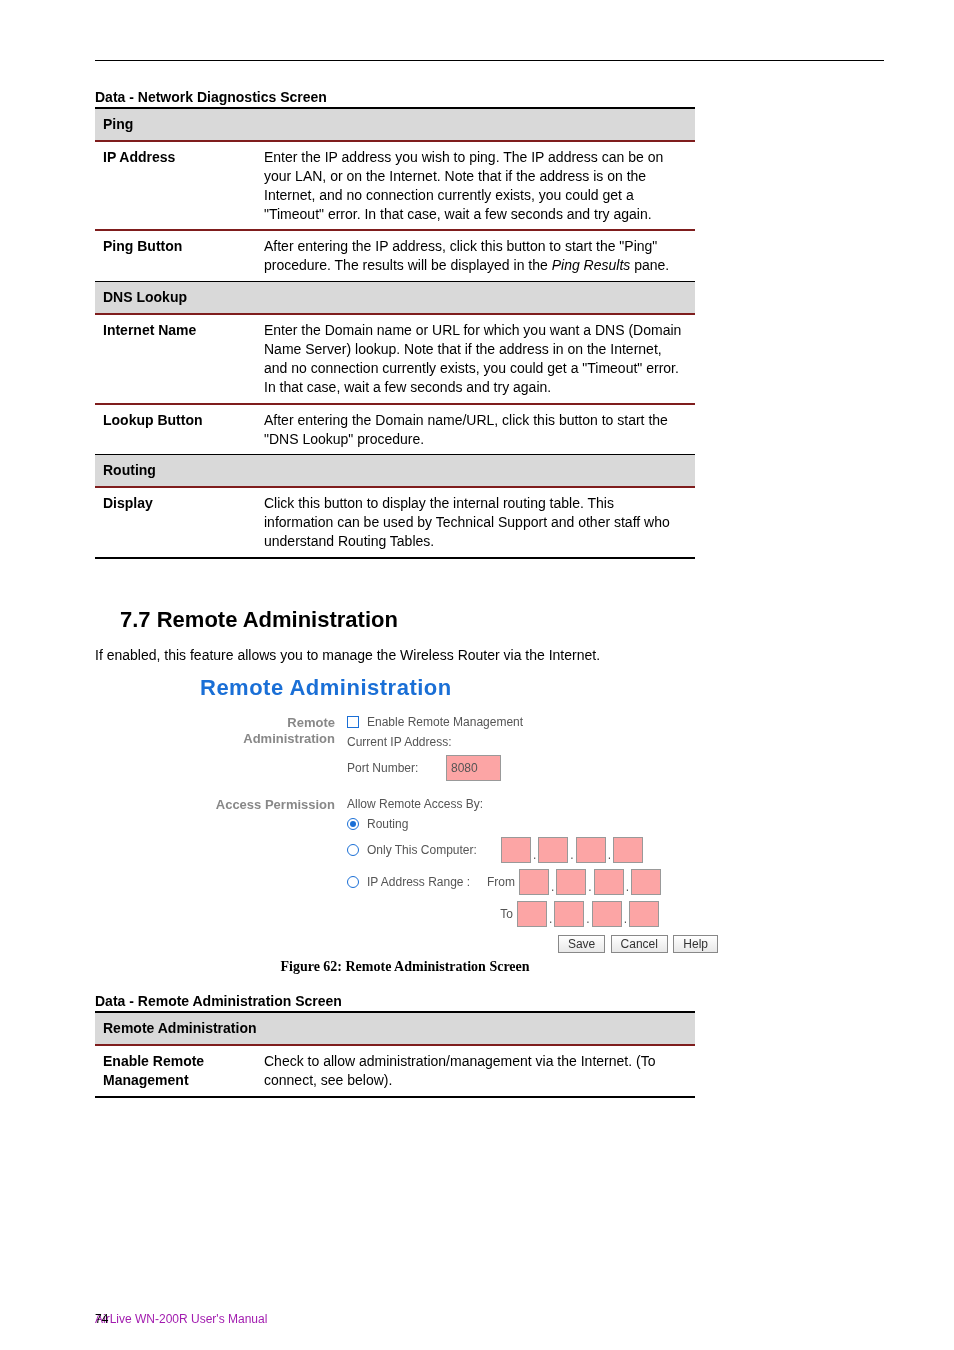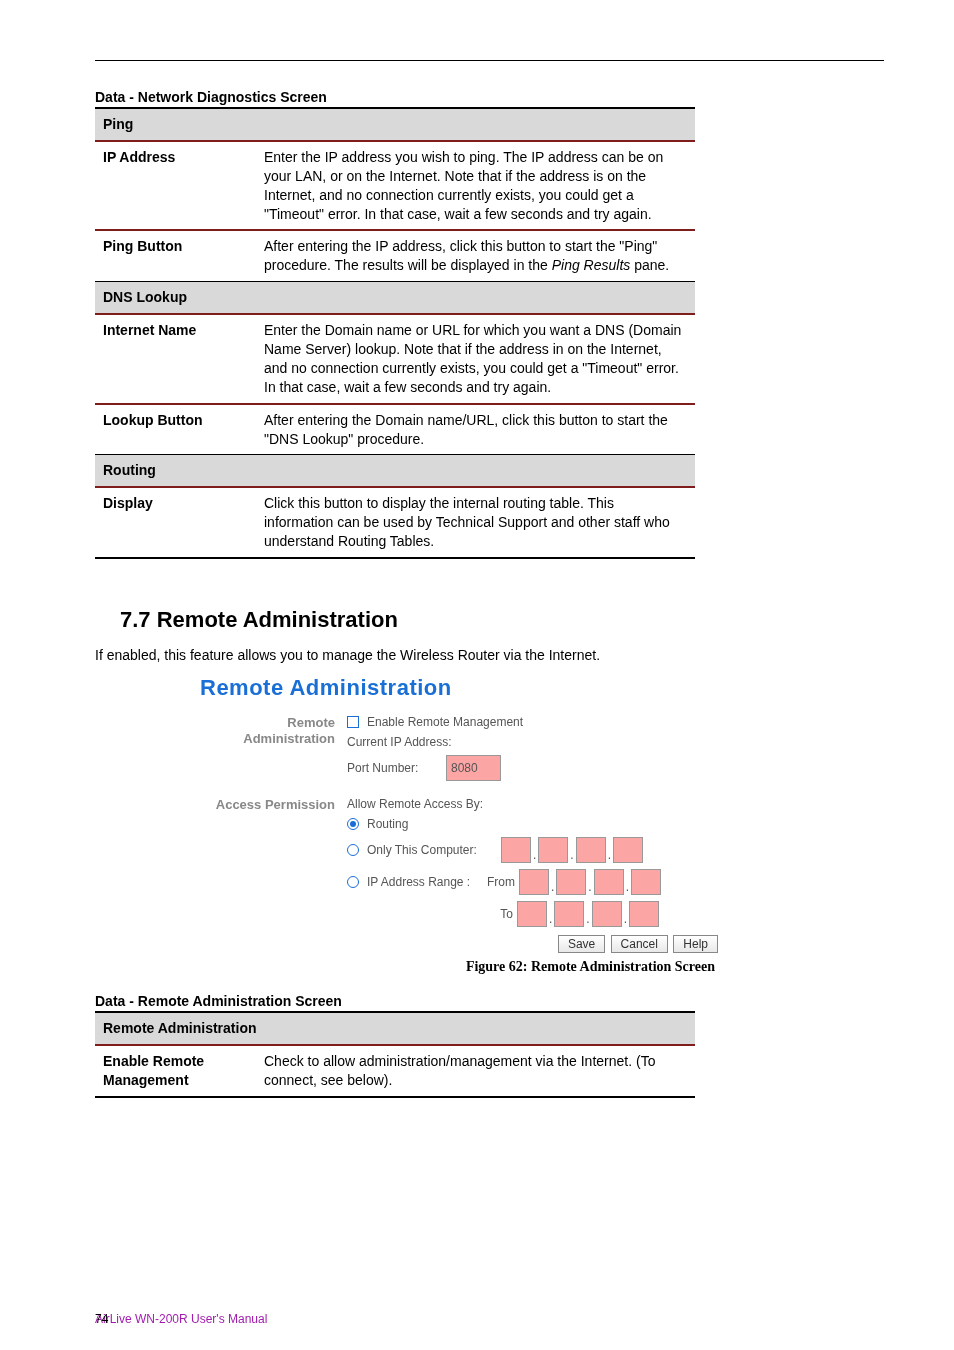--- a/index.html
+++ b/index.html
@@ -146,21 +146,21 @@
     border: 1px solid #888;
     border-radius: 0;
     padding: 1px 9px;
     font-size: 12px;
     background: linear-gradient(#fff,#e8e8e8);
     color: #333;
     margin-left: 2px;
   }
 
   .fig-caption {
-    text-align: right;
+    text-align: center;
     font-family: "Times New Roman", serif;
     font-weight: bold;
     font-size: 14px;
     margin: 6px 0 18px 0;
     width: 620px;
   }
 
   .footer {
     position: absolute;
     bottom: 24px;

